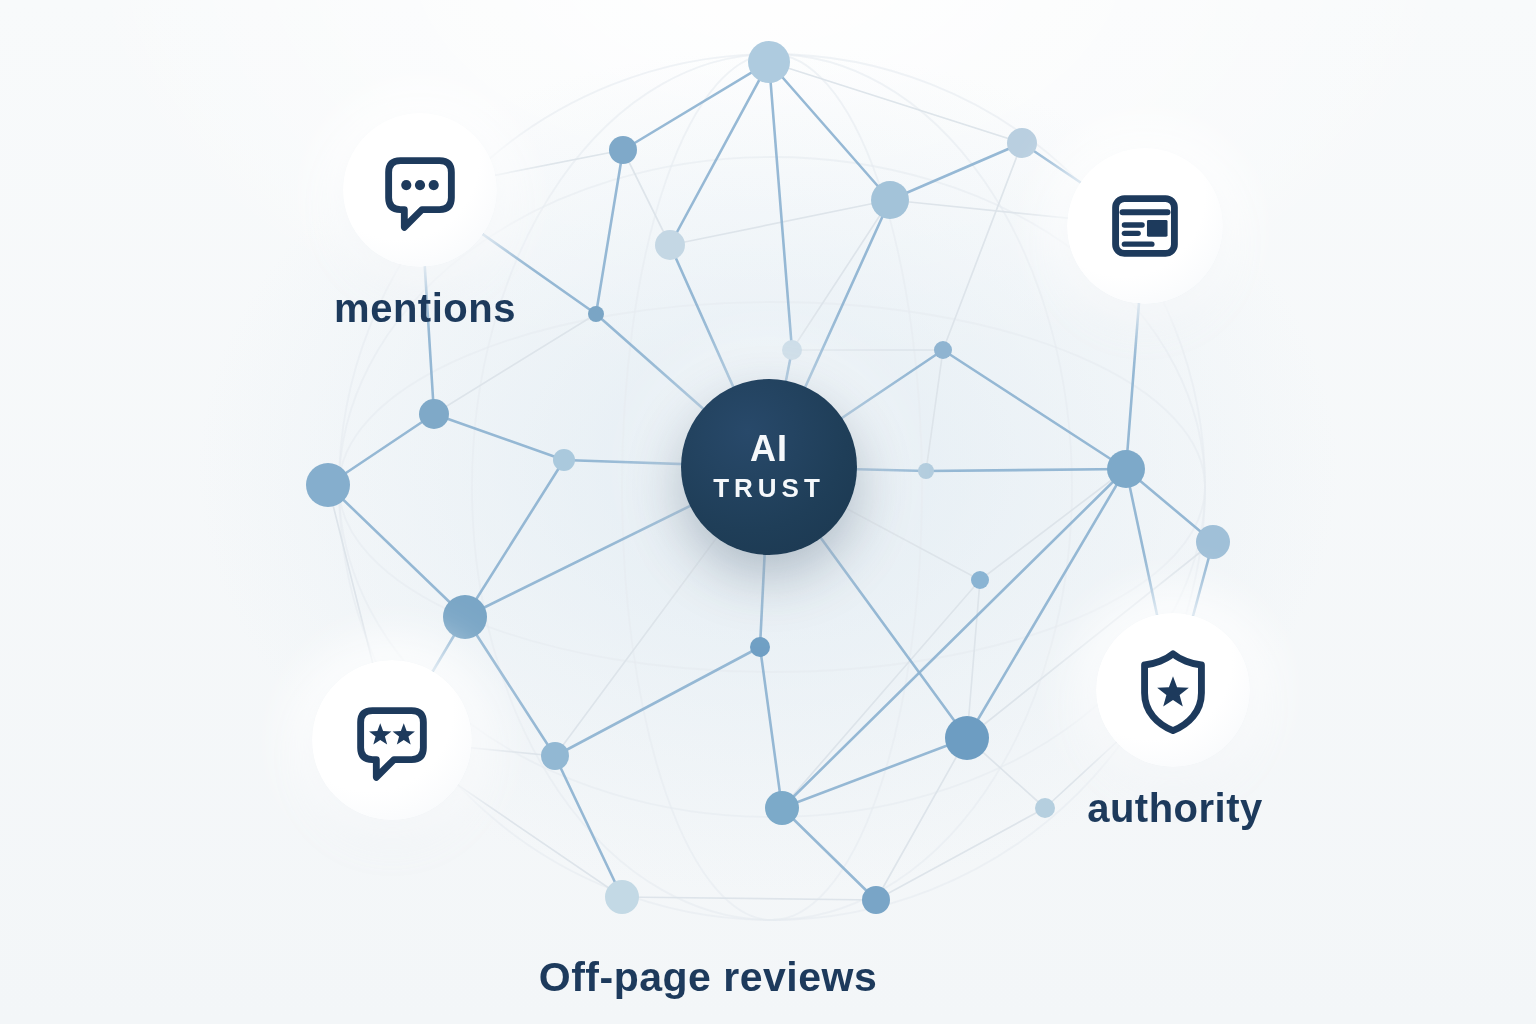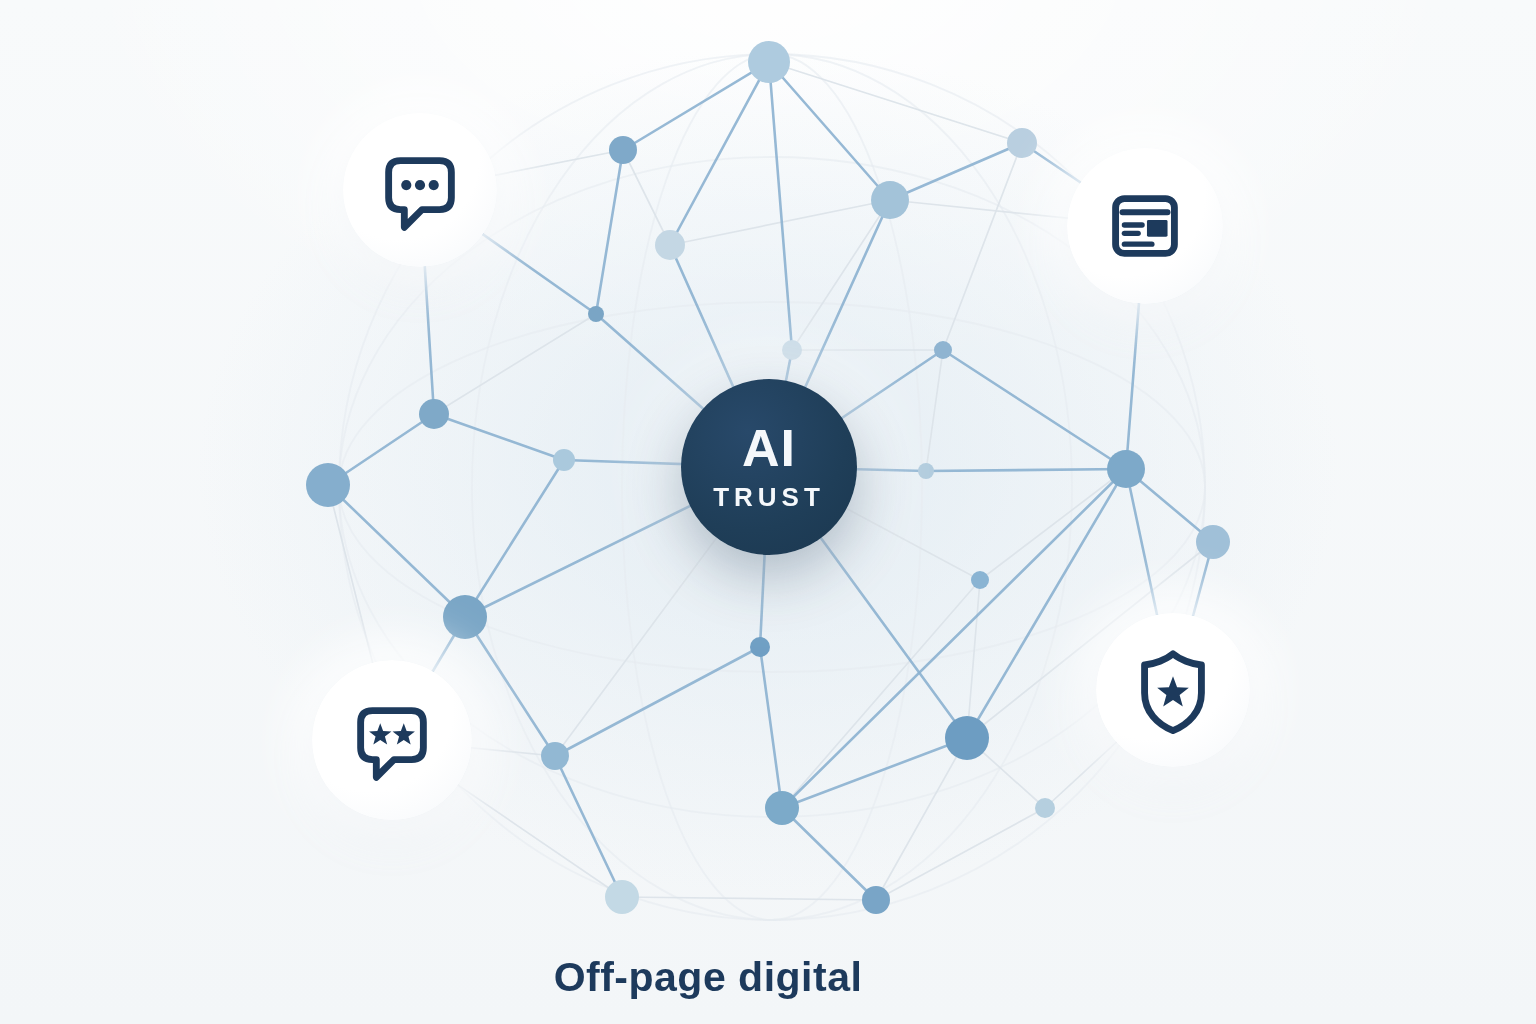--- a/index.html
+++ b/index.html
@@ -16,21 +16,21 @@
       linear-gradient(#f8fafb,#f3f6f8);
   }
   svg.net{position:absolute;left:0;top:0;z-index:1;}
   .center-node{
     position:absolute;z-index:3;border-radius:50%;
     display:flex;flex-direction:column;align-items:center;justify-content:center;
     transform:translate(-50%,-50%);
     background:radial-gradient(circle at 38% 30%, #28496a 0%, #1f3e58 60%, #1b374f 100%);
     box-shadow:0 22px 55px rgba(24,52,82,.30), 0 0 70px 30px rgba(255,255,255,.45);
   }
-  .center-line1{font-size:52px;font-weight:700;letter-spacing:1px;line-height:1.05;}
+  .center-line1{font-size:36px;font-weight:700;letter-spacing:1px;line-height:1.05;}
   .center-line2{font-size:26px;font-weight:700;letter-spacing:5px;margin-top:6px;}
   .sat{
     position:absolute;z-index:2;border-radius:50%;
     transform:translate(-50%,-50%);
     display:flex;align-items:center;justify-content:center;
     background:radial-gradient(circle at 36% 30%, #ffffff 55%, #f4f7fa 100%);
     box-shadow:0 0 46px 24px rgba(255,255,255,.85), 0 18px 42px rgba(110,140,170,.17), 0 4px 12px rgba(110,140,170,.08);
   }
   .sat svg{display:block;}
   .sat-label{
@@ -146,20 +146,21 @@
   </div>
 
   <div class="sat" id="sat-mentions" style="left: 420px; top: 190px; width: 154px; height: 154px;">
     <svg width="98" height="98" viewBox="0 0 100 100">
       <path d="M30 20 H70 Q82 20 82 32 V58 Q82 70 70 70 H52 L34 88 V70 H30 Q18 70 18 58 V32 Q18 20 30 20 Z" fill="none" stroke="#1d3a5c" stroke-width="7" stroke-linejoin="round" stroke-linecap="round"></path>
       <circle cx="36" cy="45" r="5.2" fill="#1d3a5c"></circle>
       <circle cx="50" cy="45" r="5.2" fill="#1d3a5c"></circle>
       <circle cx="64" cy="45" r="5.2" fill="#1d3a5c"></circle>
     </svg>
   </div>
+  <div class="sat-label" id="lab-mentions" style="left: 425px; top: 308px; color: rgb(29, 58, 92);">mentions</div>
 
   <div class="sat" id="sat-digital-pr" style="left: 1145px; top: 226px; width: 156px; height: 156px;">
     <svg width="98" height="98" viewBox="0 0 100 100">
       <rect x="20" y="22" width="60" height="56" rx="9" fill="none" stroke="#1d3a5c" stroke-width="7" stroke-linejoin="round"></rect>
       <line x1="27" y1="36" x2="73" y2="36" stroke="#1d3a5c" stroke-width="6" stroke-linecap="round"></line>
       <line x1="29" y1="49" x2="47" y2="49" stroke="#1d3a5c" stroke-width="5.5" stroke-linecap="round"></line>
       <line x1="29" y1="57.5" x2="43" y2="57.5" stroke="#1d3a5c" stroke-width="5.5" stroke-linecap="round"></line>
       <rect x="52" y="44" width="21" height="17" rx="1.5" fill="#1d3a5c"></rect>
       <line x1="29" y1="68.5" x2="57" y2="68.5" stroke="#1d3a5c" stroke-width="5.5" stroke-linecap="round"></line>
     </svg>
@@ -172,16 +173,17 @@
       <polygon fill="#1d3a5c" points="62,33 64.94,40.94 73.41,41.29 66.77,46.55 69.05,54.71 62,50.02 54.95,54.71 57.23,46.55 50.59,41.29 59.06,40.94"></polygon>
     </svg>
   </div>
 
   <div class="sat" id="sat-authority" style="left: 1173px; top: 690px; width: 154px; height: 154px;">
     <svg width="98" height="98" viewBox="0 0 100 100">
       <path d="M50 13 C43 19 31 23.5 21 24.5 L21 53 C21 72 34 85 50 91.5 C66 85 79 72 79 53 L79 24.5 C69 23.5 57 19 50 13 Z" fill="none" stroke="#1d3a5c" stroke-width="7" stroke-linejoin="round" stroke-linecap="round"></path>
       <polygon fill="#1d3a5c" points="50,36 54.17,47.26 66.16,47.75 56.74,55.19 60,66.75 50,60.1 40,66.75 43.26,55.19 33.84,47.75 45.83,47.26"></polygon>
     </svg>
   </div>
+  <div class="sat-label" id="lab-authority" style="left: 1175px; top: 808px; color: rgb(29, 58, 92);">authority</div>
 
-  <div class="caption" id="caption" style="left: 708px; top: 977px; color: rgb(29, 58, 92);">Off-page digital</div>
+  <div class="caption" id="caption" style="left: 708px; top: 977px; color: rgb(29, 58, 92);">Off-page reviews</div>
 
 </div>
 
 </body></html>

